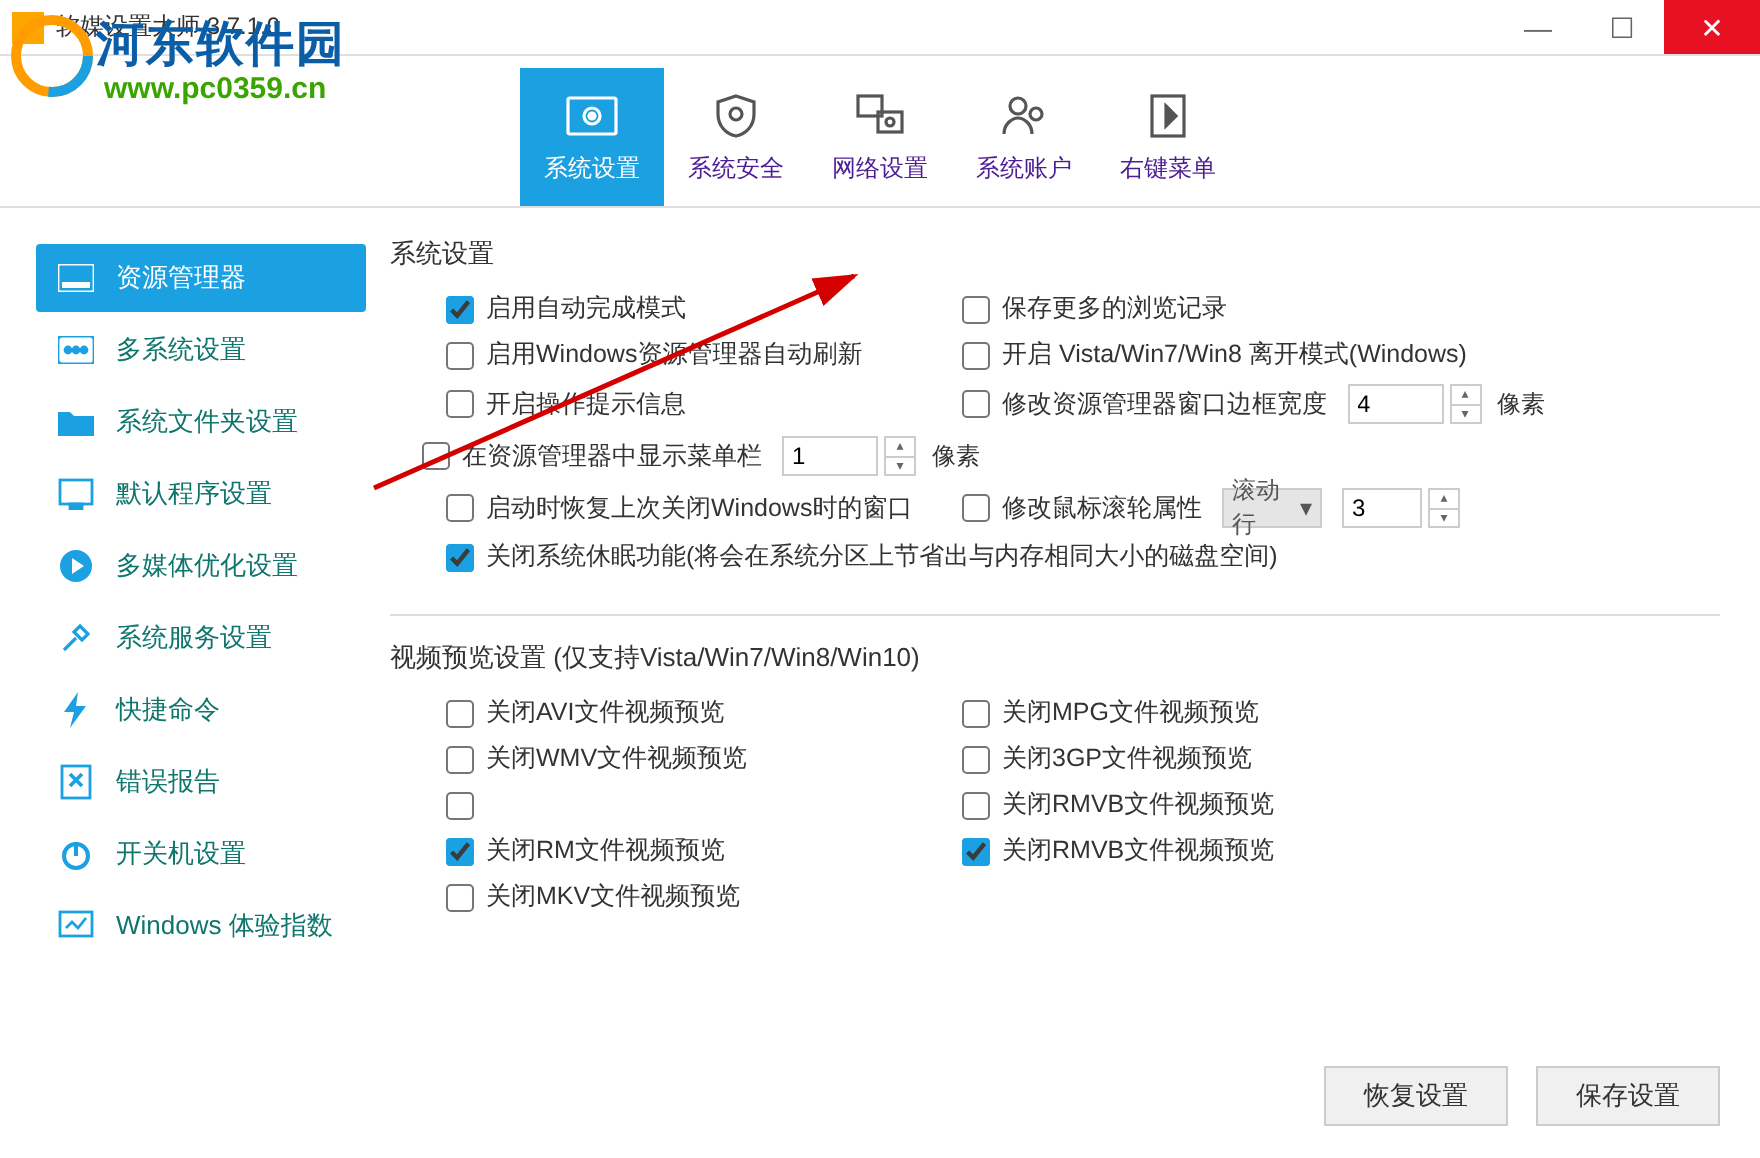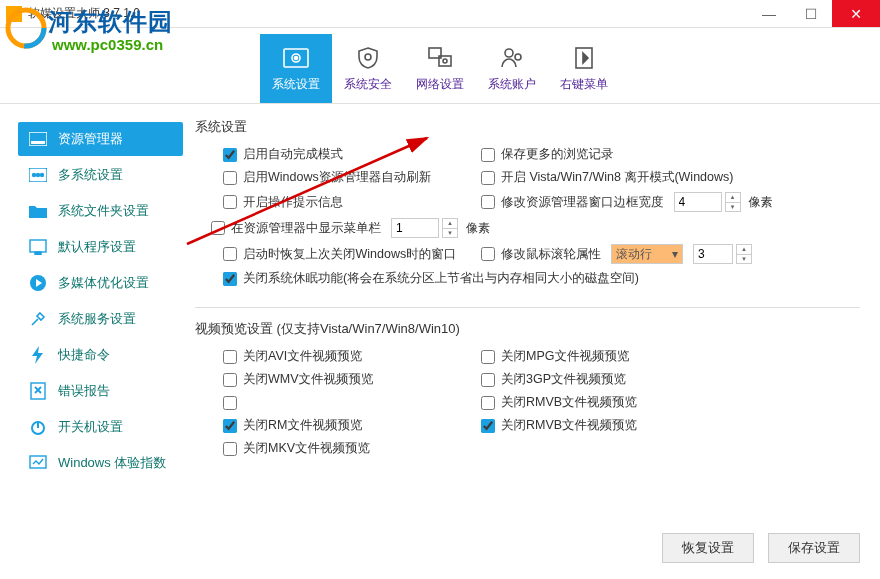--- a/index.html
+++ b/index.html
@@ -32,21 +32,21 @@
 .content { flex: 1; padding: 14px 20px 0 0; position: relative; }
 .group-title { font-size: 13px; color: #333; margin-bottom: 10px; }
 .group { border-bottom: 1px solid #ddd; padding-bottom: 14px; margin-bottom: 12px; }
 .row { display: flex; margin-bottom: 6px; font-size: 12.5px; color: #333; align-items: center; }
 .col { display: flex; align-items: center; gap: 4px; padding-left: 16px; }
 .col1 { width: 270px; padding-left: 28px; }
 .col2 { flex: 1; }
 .check { display: flex; align-items: center; gap: 6px; }
 input[type=checkbox] { width: 14px; height: 14px; accent-color: #1ba0e1; }
 .numbox { width: 48px; height: 20px; border: 1px solid #ccc; font-size: 12px; padding: 0 4px; background: #fff; }
-.selbox { width: 72px; height: 20px; border: 1px solid #ccc; background: #fdba74; font-size: 12px; color: #555; display: inline-flex; align-items: center; padding: 0 4px; }
+.selbox { width: 50px; height: 20px; border: 1px solid #ccc; background: #e5e5e5; font-size: 12px; color: #555; display: inline-flex; align-items: center; padding: 0 4px; }
 .unit { font-size: 12px; margin-left: 4px; }
 
 .arrow { position: absolute; top: 22px; left: -18px; pointer-events: none; }
 
 .footer { position: absolute; bottom: 16px; right: 20px; display: flex; gap: 14px; }
 .btn { width: 92px; height: 30px; background: #f0f0f0; border: 1px solid #ccc; font-size: 13px; color: #333; display: flex; align-items: center; justify-content: center; }
 
 .stepper { display: inline-flex; flex-direction: column; border: 1px solid #ccc; width: 16px; height: 20px; margin-left: -1px; }
 .stepper div { flex:1; font-size: 7px; display:flex; align-items:center; justify-content:center; color:#666; border-bottom:1px solid #ccc;}
 .stepper div:last-child{border:none}

